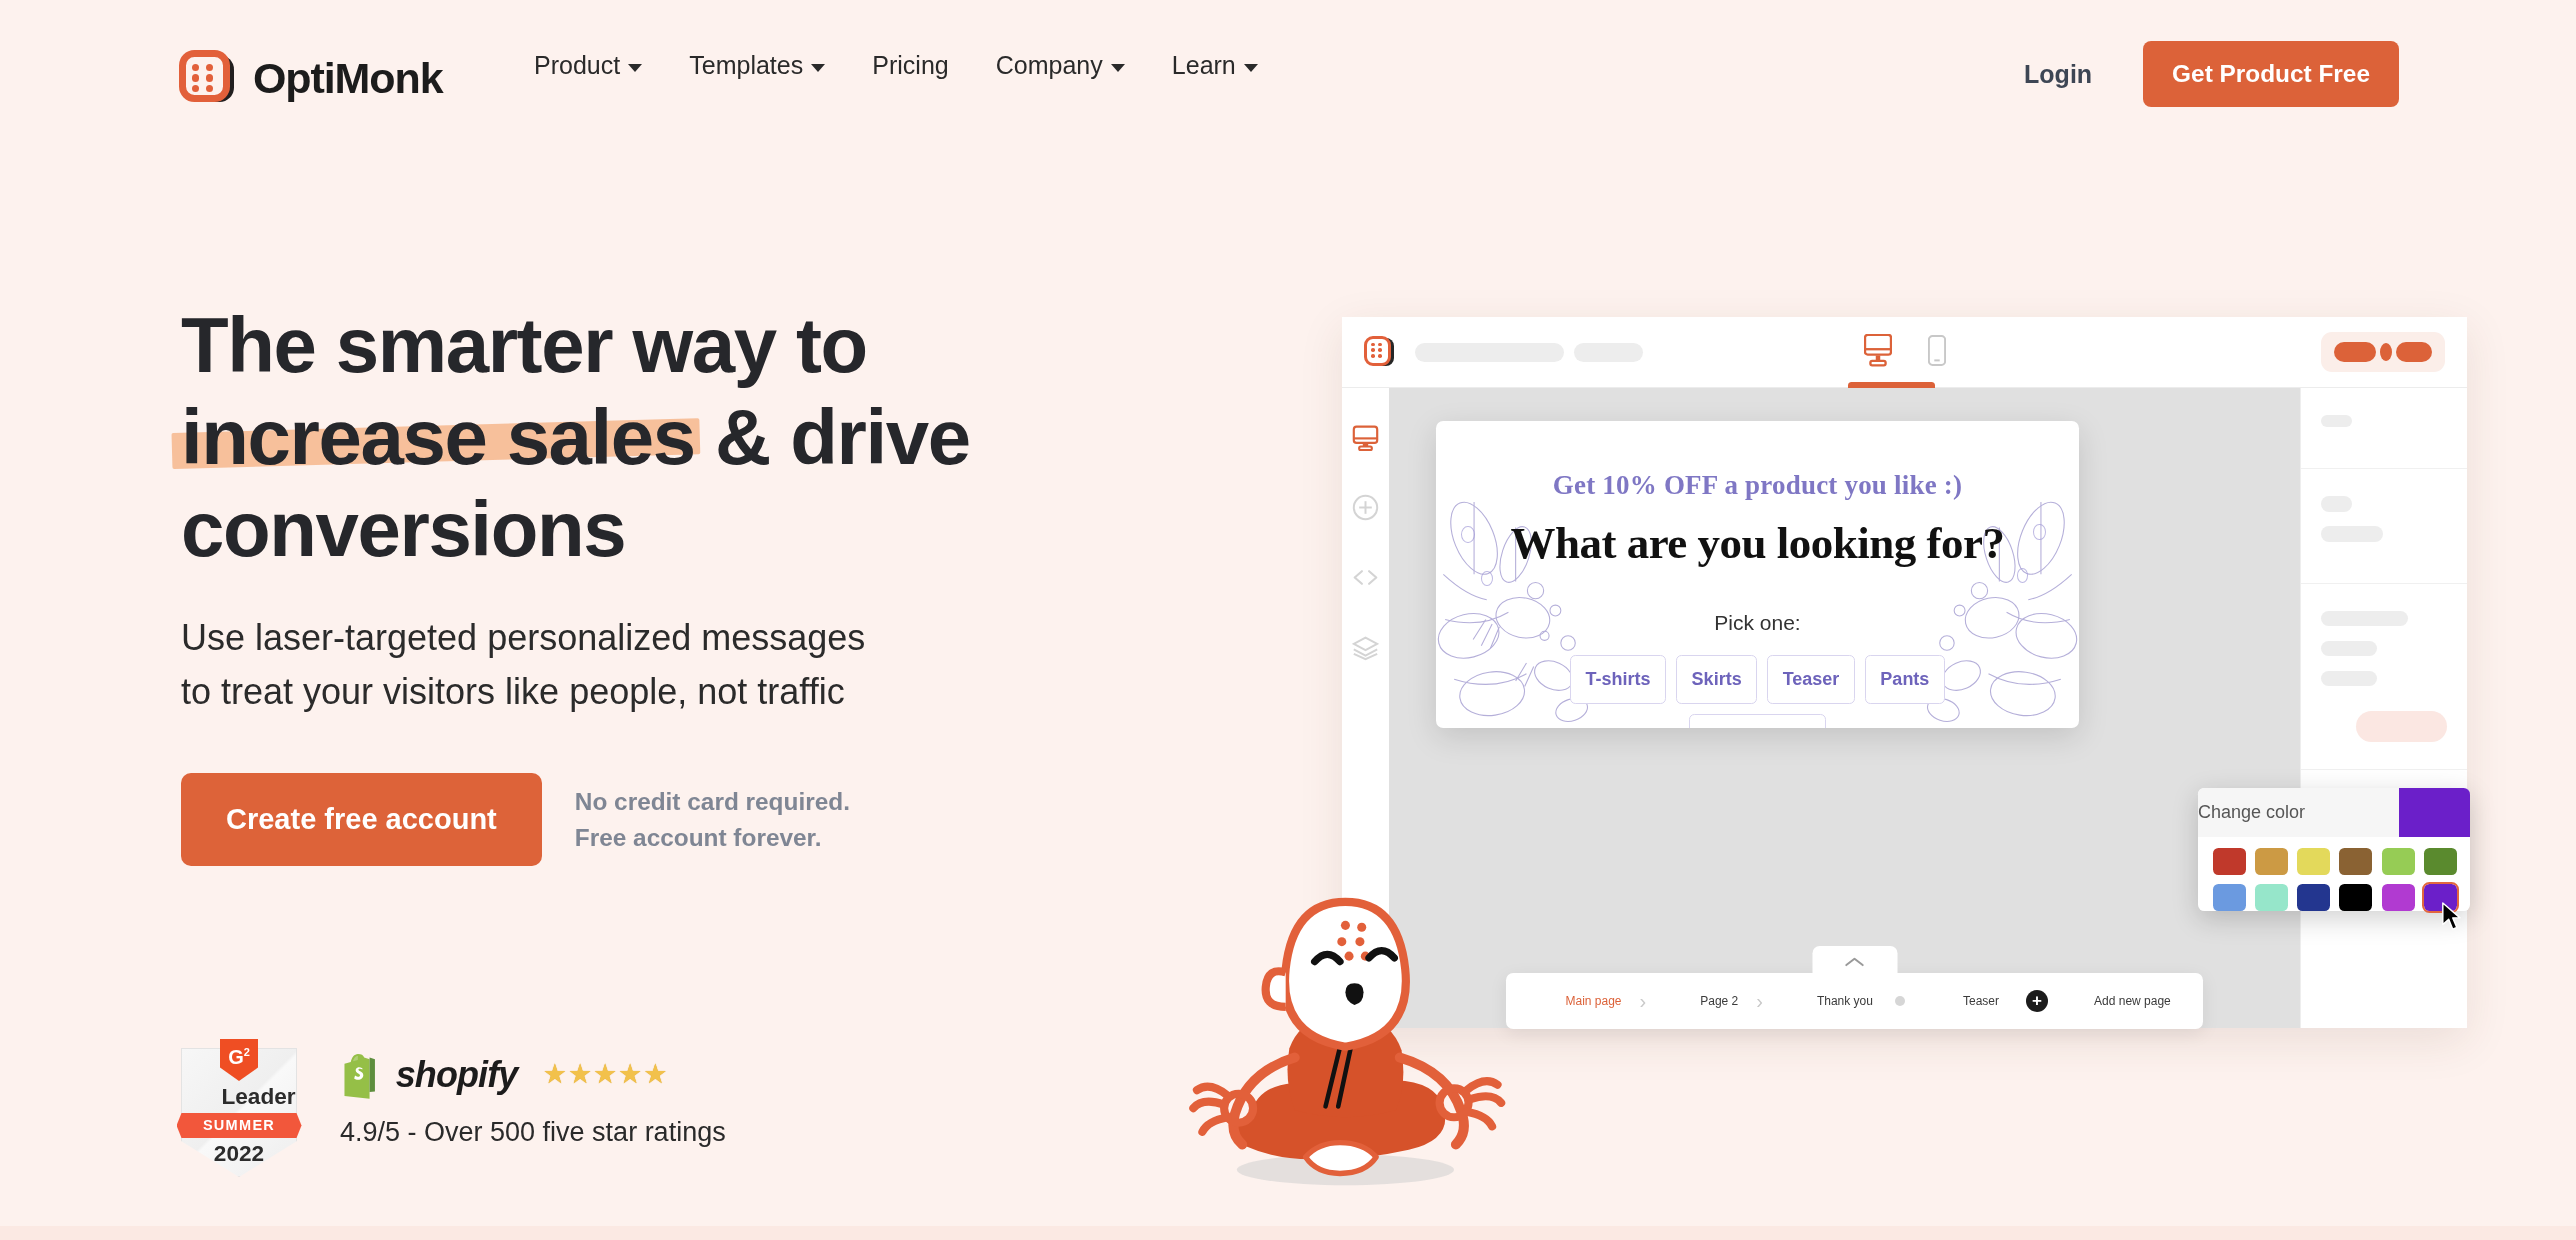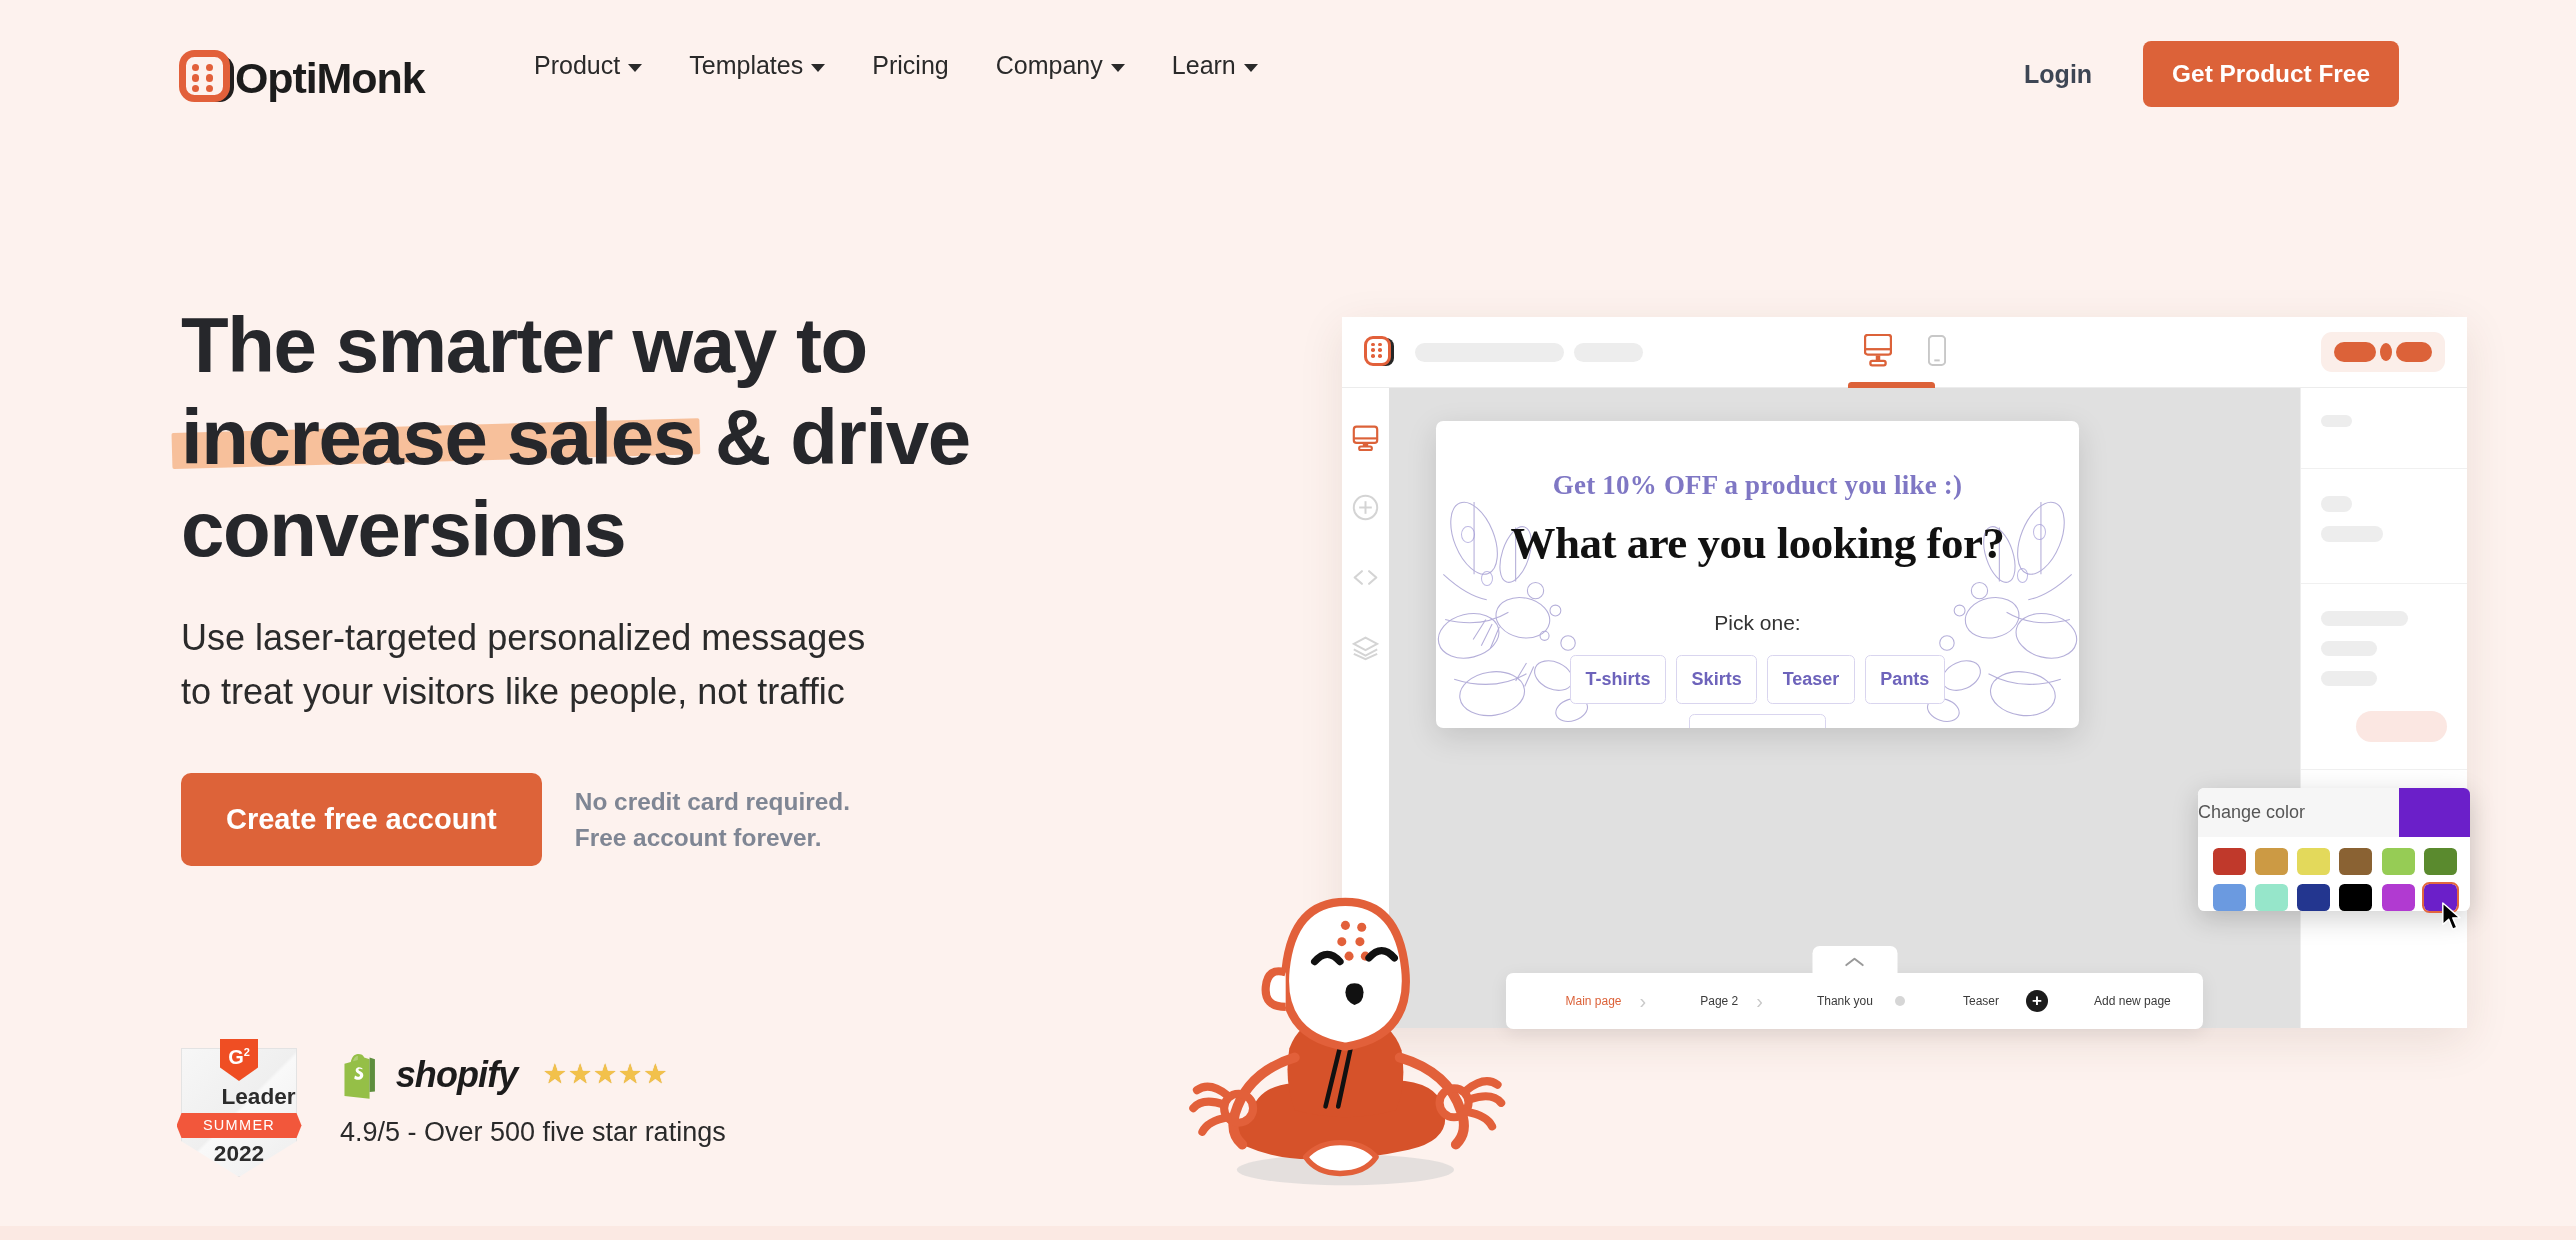--- a/index.html
+++ b/index.html
@@ -9,21 +9,21 @@
     font-family: "Liberation Sans", sans-serif;
     overflow: hidden;
   }
   .page { position: relative; width: 2576px; height: 1240px; background: #fdf2ee; }
 
   
   .header {
     position: absolute; top: 0; left: 0; width: 2576px; height: 161px;
     display: flex; align-items: center;
   }
-  .brand { position: absolute; left: 179px; top: 50px; display: flex; align-items: center; }
+  .brand { position: absolute; left: 179px; top: 50px; display: flex; align-items: center; gap: 18px; }
   .brand-mark { position: relative; width: 56px; height: 56px; }
   .brand-mark .dark {
     position: absolute; left: 11.8px; top: 5.4px; width: 43px; height: 47px;
     background: #221f1f; border-radius: 14.5px;
   }
   .brand-mark .ring {
     position: absolute; left: 0; top: 0; width: 51px; height: 52px;
     border: 7.2px solid #e2603a; border-radius: 15.4px; background: #fdf2ee;
   }
   .brand-mark .dots {
@@ -91,21 +91,21 @@
   .g2-badge-top {
     position: absolute; left: 50%; top: 0; transform: translateX(-50%);
     width: 38px; height: 42px; background: #ef4e23;
     clip-path: polygon(0 0, 100% 0, 100% 68%, 50% 100%, 0 68%);
     color: #fff; font-size: 20px; font-weight: 700; text-align: center; line-height: 27px;
   }
   .g2-leader { position: absolute; top: 45px; left: 0; width: 100%; text-align: center;
     font-size: 22.6px; font-weight: 700; color: #2c2c2c; padding-left: 39px; }
   .g2-season {
     position: absolute; top: 74px; left: -4.5px; width: 125px; height: 25px; background: #f2573b;
-    color: #fff; font-size: 14.5px; font-weight: 400; letter-spacing: 1.3px; text-align: center;
+    color: #fff; font-size: 14.5px; font-weight: 700; letter-spacing: 1.3px; text-align: center;
     line-height: 25px;
     clip-path: polygon(4% 0, 96% 0, 100% 50%, 96% 100%, 4% 100%, 0 50%);
   }
   .g2-year { position: absolute; top: 102px; left: 0; width: 100%; text-align: center;
     font-size: 22.6px; font-weight: 700; color: #2c2c2c; }
 
   .shop-block { padding-top: 11px; }
   .shop-row { display: flex; align-items: center; gap: 12.7px; }
   .shop-bag { width: 43px; height: 49px; position: relative; }
   .shop-name { font-size: 36px; font-weight: 700; font-style: italic; color: #1c1c1c; letter-spacing: -0.9px; }

